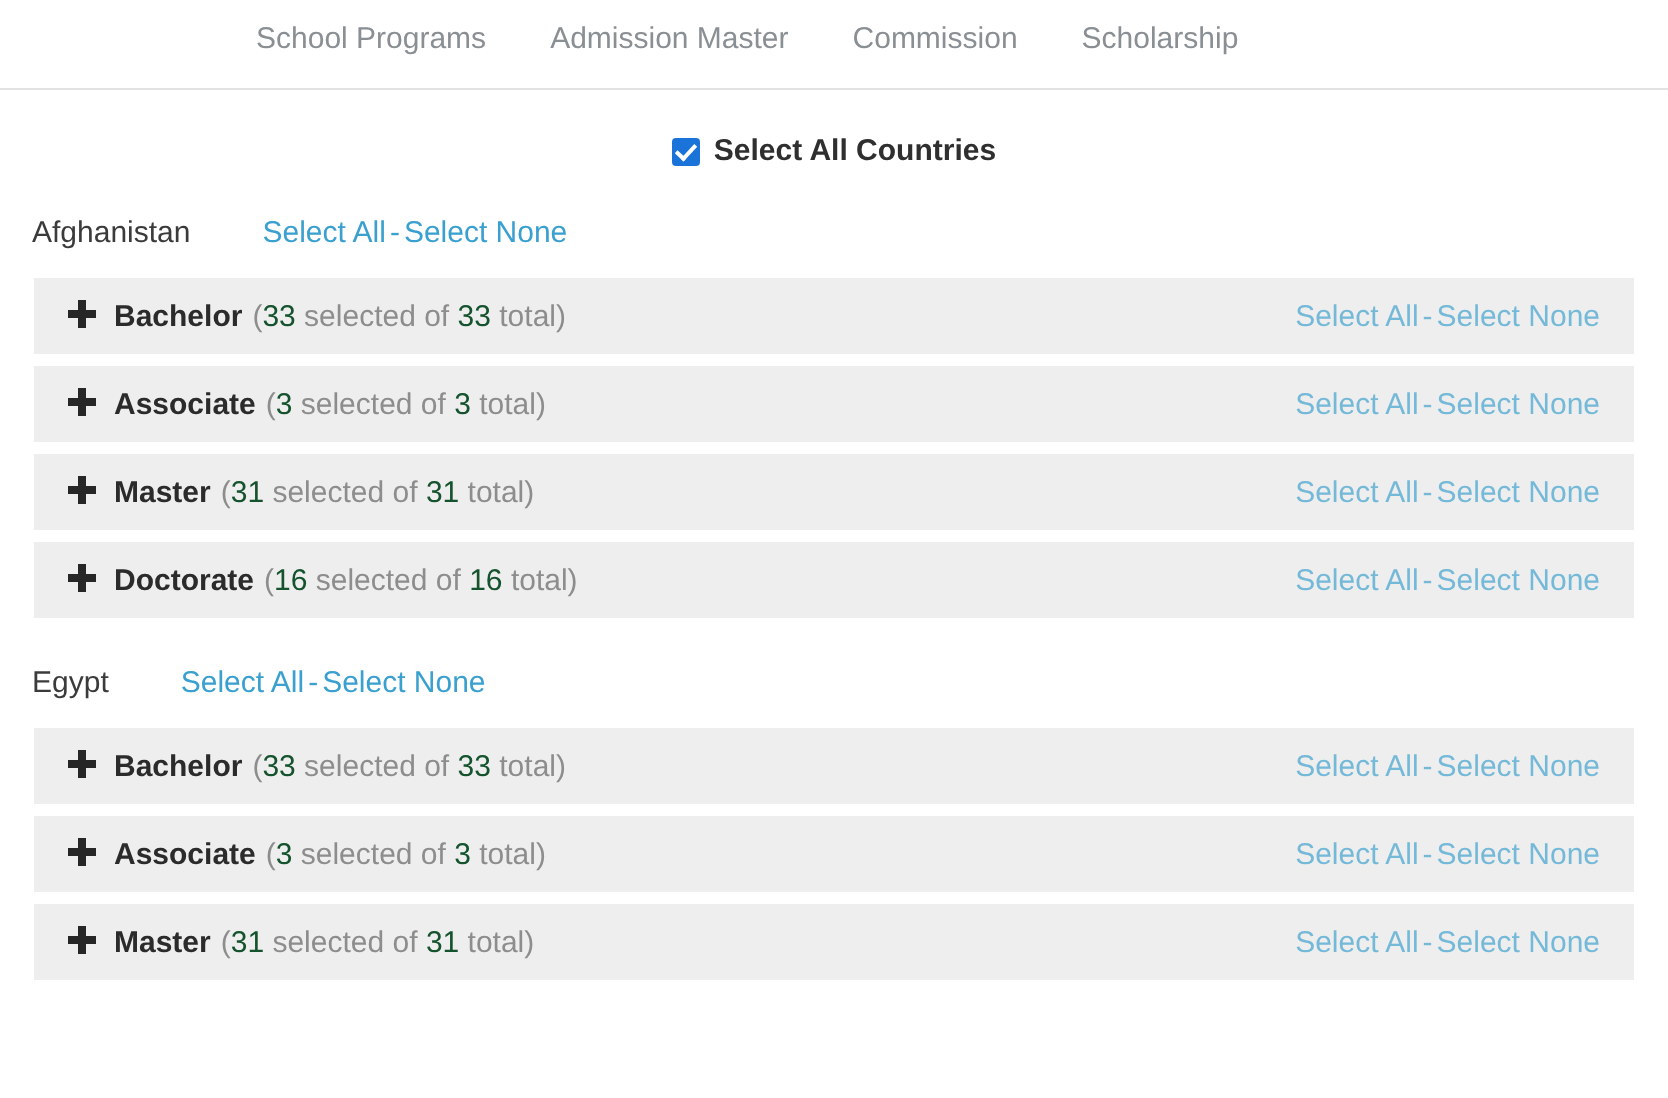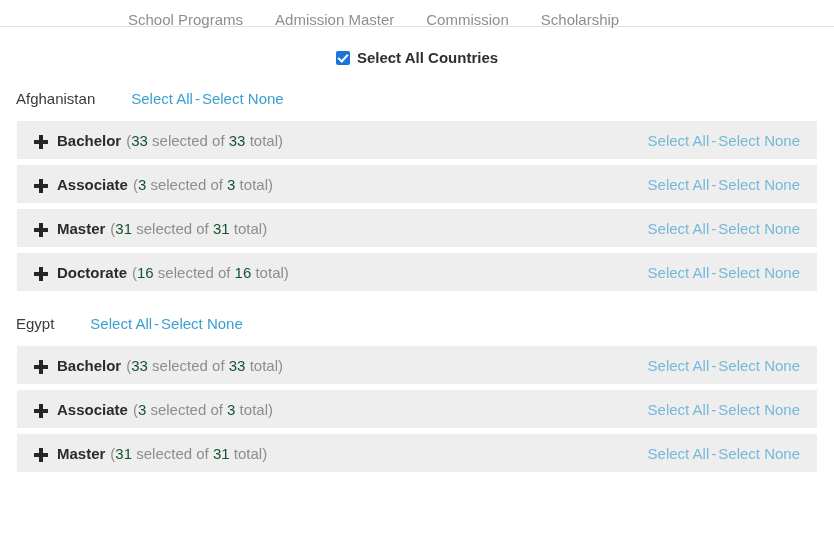--- a/index.html
+++ b/index.html
@@ -12,21 +12,21 @@
     background: #ffffff;
     font-family: "Liberation Sans", sans-serif;
     font-size: 15px;
     color: #333333;
     overflow: hidden;
   }
 
   
   .tabbar {
     position: relative;
-    height: 27px;
+    height: 45px;
     border-bottom: 1px solid #e2e2e2;
     display: flex;
     align-items: flex-start;
     justify-content: flex-start;
     padding-left: 112px;
     box-sizing: border-box;
   }
   .tab {
     position: relative;
     padding: 0 16px;
@@ -127,21 +127,21 @@
     background: #eeeeee;
     display: flex;
     align-items: center;
     justify-content: space-between;
     padding: 0 17px;
     box-sizing: border-box;
     cursor: pointer;
   }
   .prow-left {
     display: flex;
-    align-items: flex-end;
+    align-items: flex-start;
     white-space: nowrap;
   }
   .plus {
     display: inline-block;
     width: 14px;
     height: 14px;
     position: relative;
     margin-right: 9px;
     flex: none;
   }

